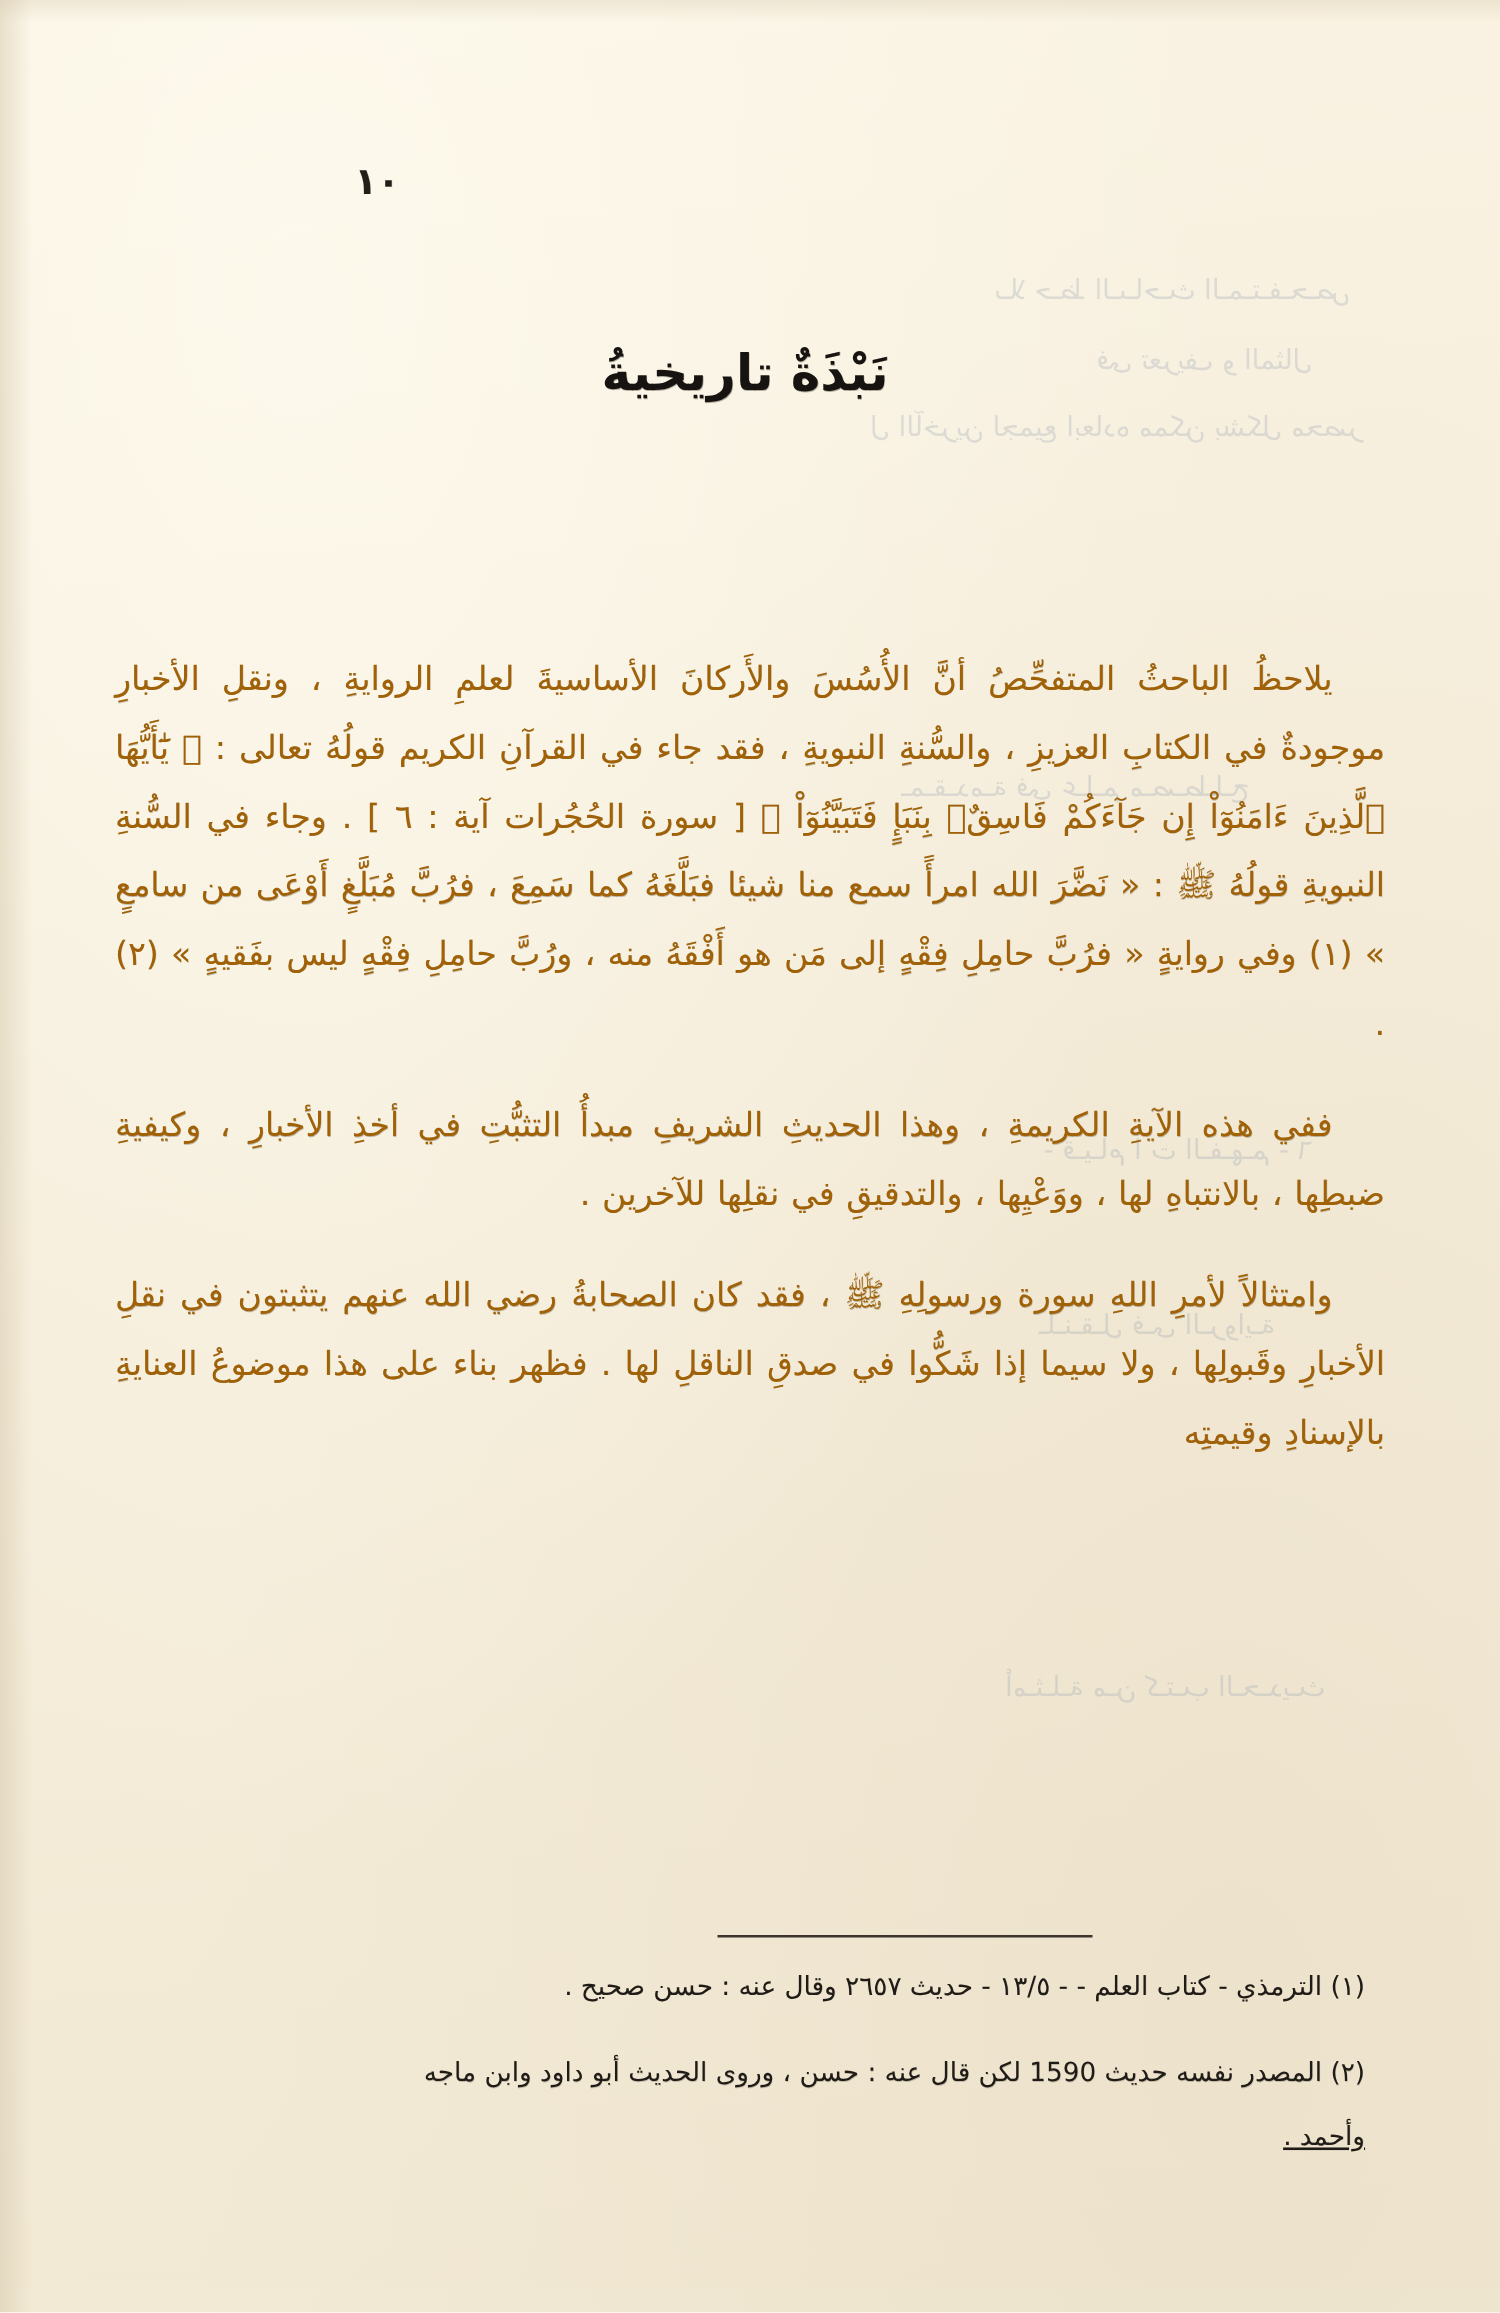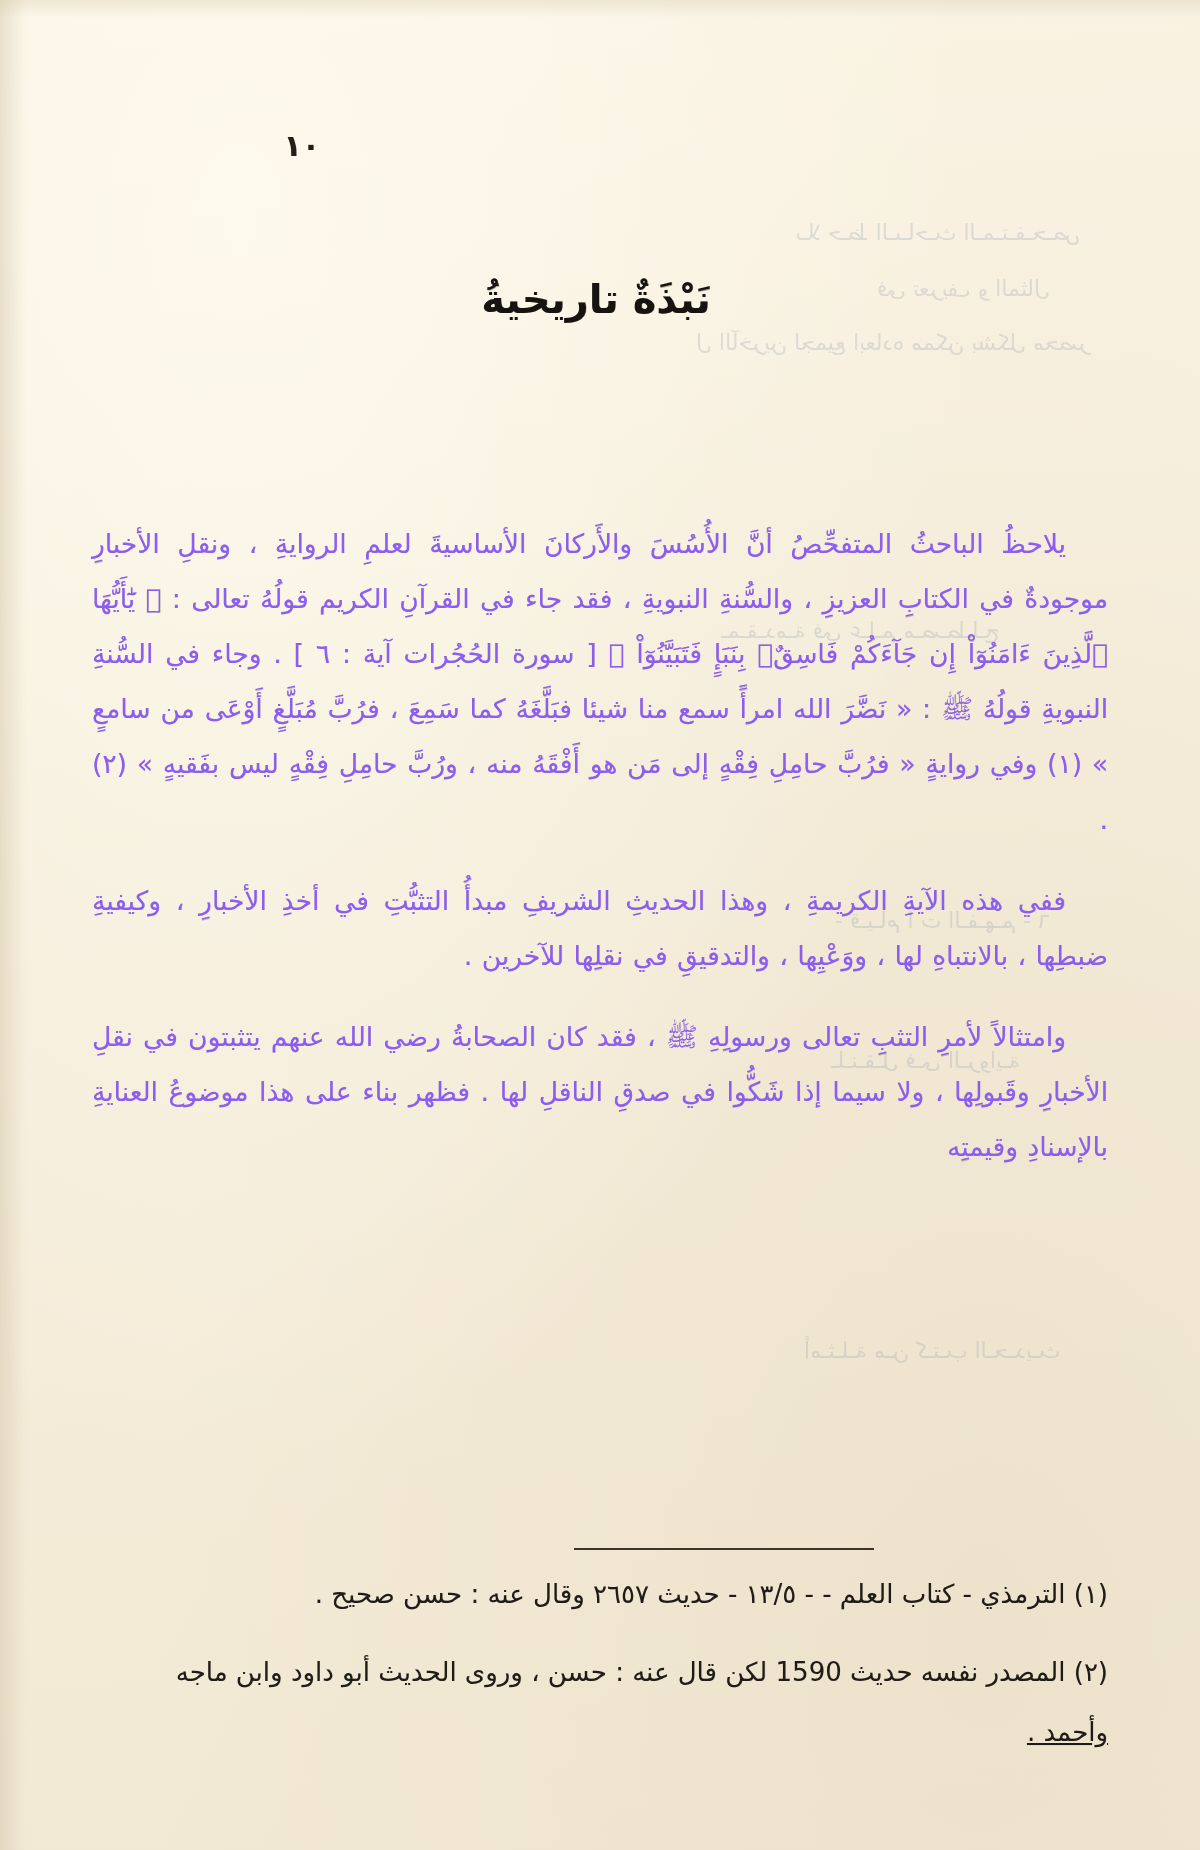--- a/index.html
+++ b/index.html
@@ -133,21 +133,21 @@
     right: 92px;
     left: 92px;
   }
   p.para {
     margin: 0 0 26px 0;
     font-size: 26.5px;
     line-height: 2.08;
     text-align: justify;
     text-align-last: right;
     text-indent: 42px;
-    color: #8b5cf6;
+    color: #a16207;
     text-shadow: 0.35px 0.35px 0 rgba(55,46,33,0.28);
     word-spacing: 1px;
   }
 
   
   .fn-rule {
     position: absolute;
     top: 1548px;
     right: 326px;
     width: 300px;
@@ -157,22 +157,22 @@
     opacity: 0.92;
   }
   .footnotes {
     position: absolute;
     top: 1570px;
     right: 92px;
     left: 92px;
     z-index: 2;
   }
   p.fn-line {
-    margin: 0 0 30px 0;
-    font-size: 26px;
+    margin: 0 16px 30px 0;
+    font-size: 21px;
     line-height: 1.85;
     text-align: justify;
     text-align-last: right;
     color: #1f1b16;
     text-shadow: 0.3px 0.3px 0 rgba(55,46,33,0.22);
   }
   p.fn-line.tail {
     margin-top: -18px;
     text-align: right;
     text-decoration: underline;
@@ -199,21 +199,21 @@
 
     <div class="folio">١٠</div>
 
     <div class="heading-block">
       <div class="heading-line heading-1">نَبْذَةٌ تاريخيةُ</div>
     </div>
 
     <div class="body-block">
       <p class="para">يلاحظُ الباحثُ المتفحِّصُ أنَّ الأُسُسَ والأَركانَ الأساسيةَ لعلمِ الروايةِ ، ونقلِ الأخبارِ موجودةٌ في الكتابِ العزيزِ ، والسُّنةِ النبويةِ ، فقد جاء في القرآنِ الكريم قولُهُ تعالى : ﴿ يَٰٓأَيُّهَا ٱلَّذِينَ ءَامَنُوٓاْ إِن جَآءَكُمْ فَاسِقٌۢ بِنَبَإٍ فَتَبَيَّنُوٓاْ ﴾ [ سورة الحُجُرات آية : ٦ ] . وجاء في السُّنةِ النبويةِ قولُهُ ﷺ : « نَضَّرَ الله امرأً سمع منا شيئا فبَلَّغَهُ كما سَمِعَ ، فرُبَّ مُبَلَّغٍ أَوْعَى من سامعٍ » (١) وفي روايةٍ « فرُبَّ حامِلِ فِقْهٍ إلى مَن هو أَفْقَهُ منه ، ورُبَّ حامِلِ فِقْهٍ ليس بفَقيهٍ » (٢) .</p>
       <p class="para">ففي هذه الآيةِ الكريمةِ ، وهذا الحديثِ الشريفِ مبدأُ التثبُّتِ في أخذِ الأخبارِ ، وكيفيةِ ضبطِها ، بالانتباهِ لها ، ووَعْيِها ، والتدقيقِ في نقلِها للآخرين .</p>
-      <p class="para">وامتثالاً لأمرِ التثبِ تعالى ورسولِهِ ﷺ ، فقد كان الصحابةُ رضي الله عنهم يتثبتون في نقلِ الأخبارِ وقَبولِها ، ولا سيما إذا شَكُّوا في صدقِ الناقلِ لها . فظهر بناء على هذا موضوعُ العنايةِ بالإسنادِ وقيمتِه</p>
+      <p class="para">وامتثالاً لأمرِ اللهِ سورة ورسولِهِ ﷺ ، فقد كان الصحابةُ رضي الله عنهم يتثبتون في نقلِ الأخبارِ وقَبولِها ، ولا سيما إذا شَكُّوا في صدقِ الناقلِ لها . فظهر بناء على هذا موضوعُ العنايةِ بالإسنادِ وقيمتِه</p>
     </div>
 
     <div class="fn-rule"></div>
 
     <div class="footnotes">
       <p class="fn-line">(١) الترمذي - كتاب العلم - - ١٣/٥ - حديث ٢٦٥٧ وقال عنه : حسن صحيح .</p>
       <p class="fn-line">(٢) المصدر نفسه حديث 1590 لكن قال عنه : حسن ، وروى الحديث أبو داود وابن ماجه</p>
       <p class="fn-line tail">وأحمد .</p>
     </div>
 

